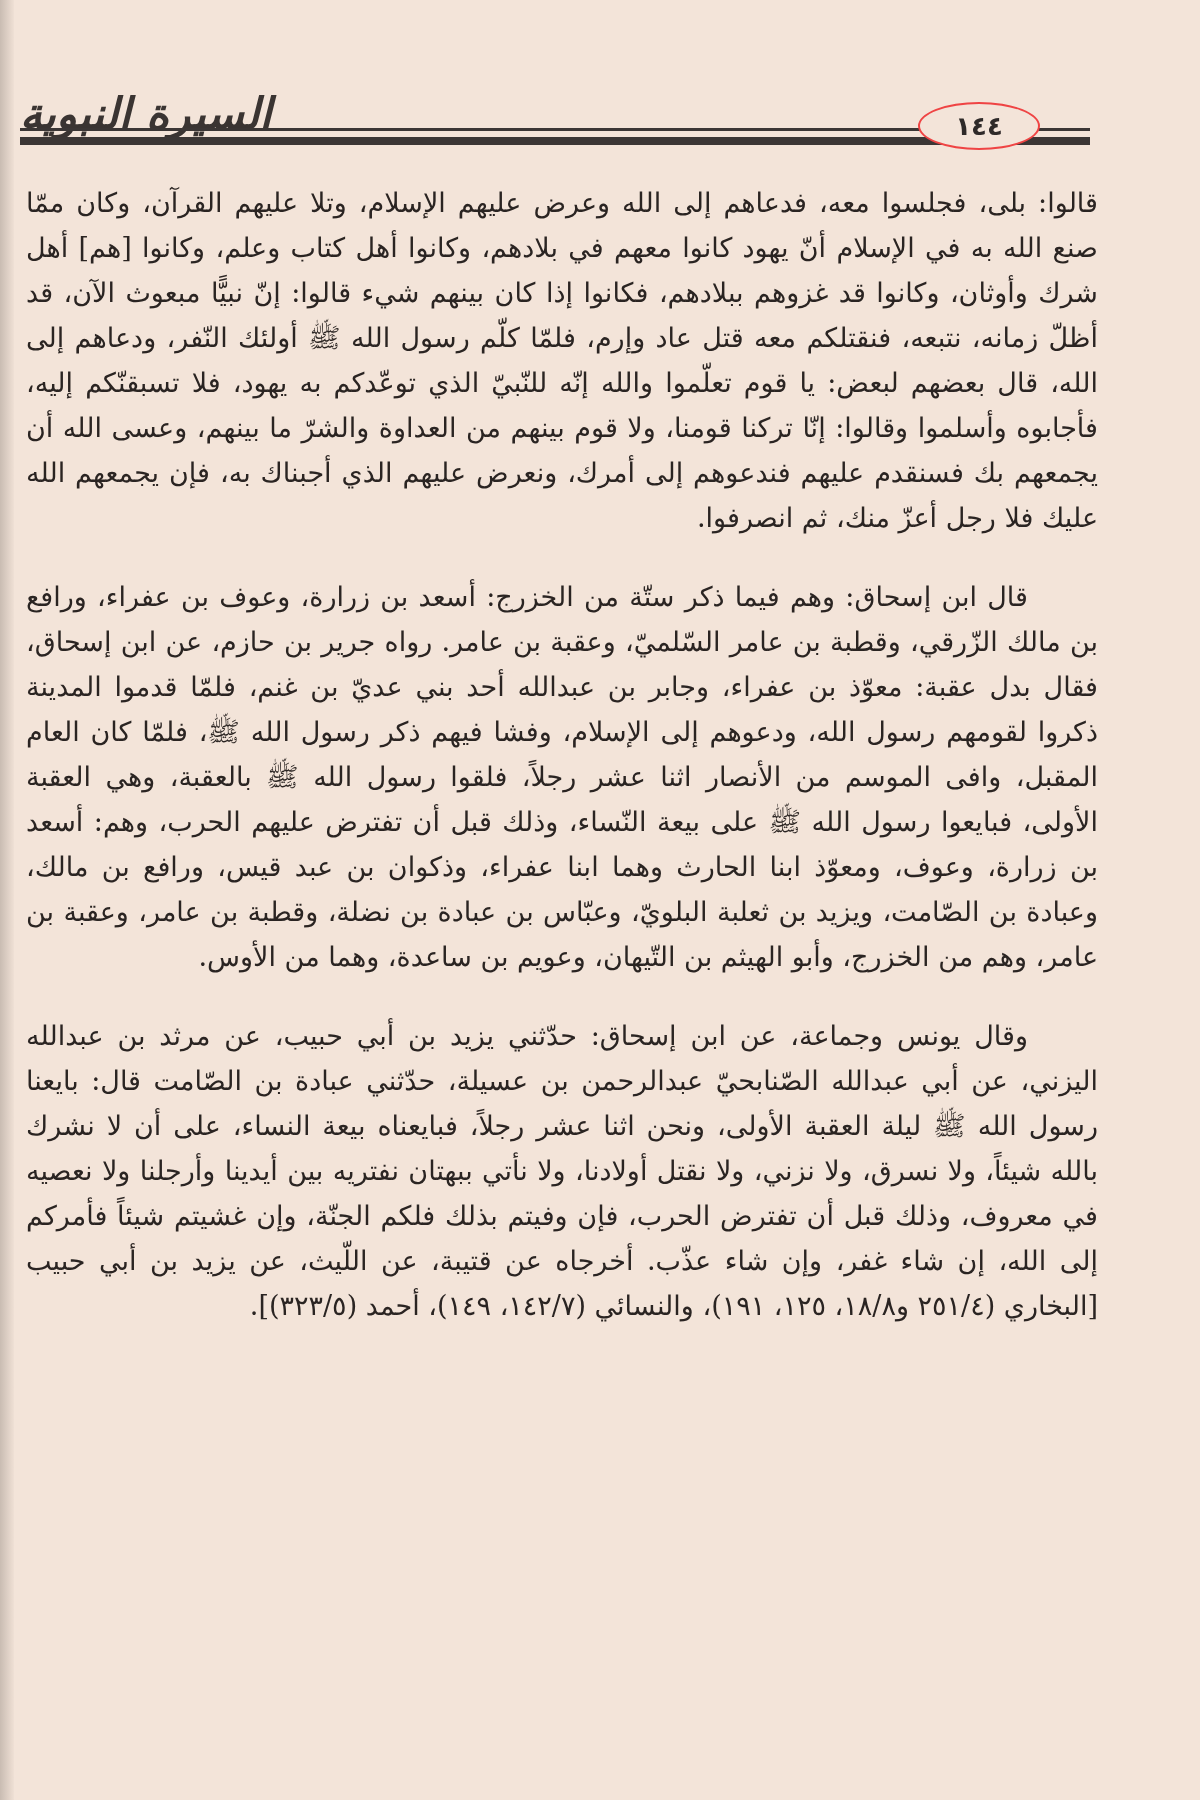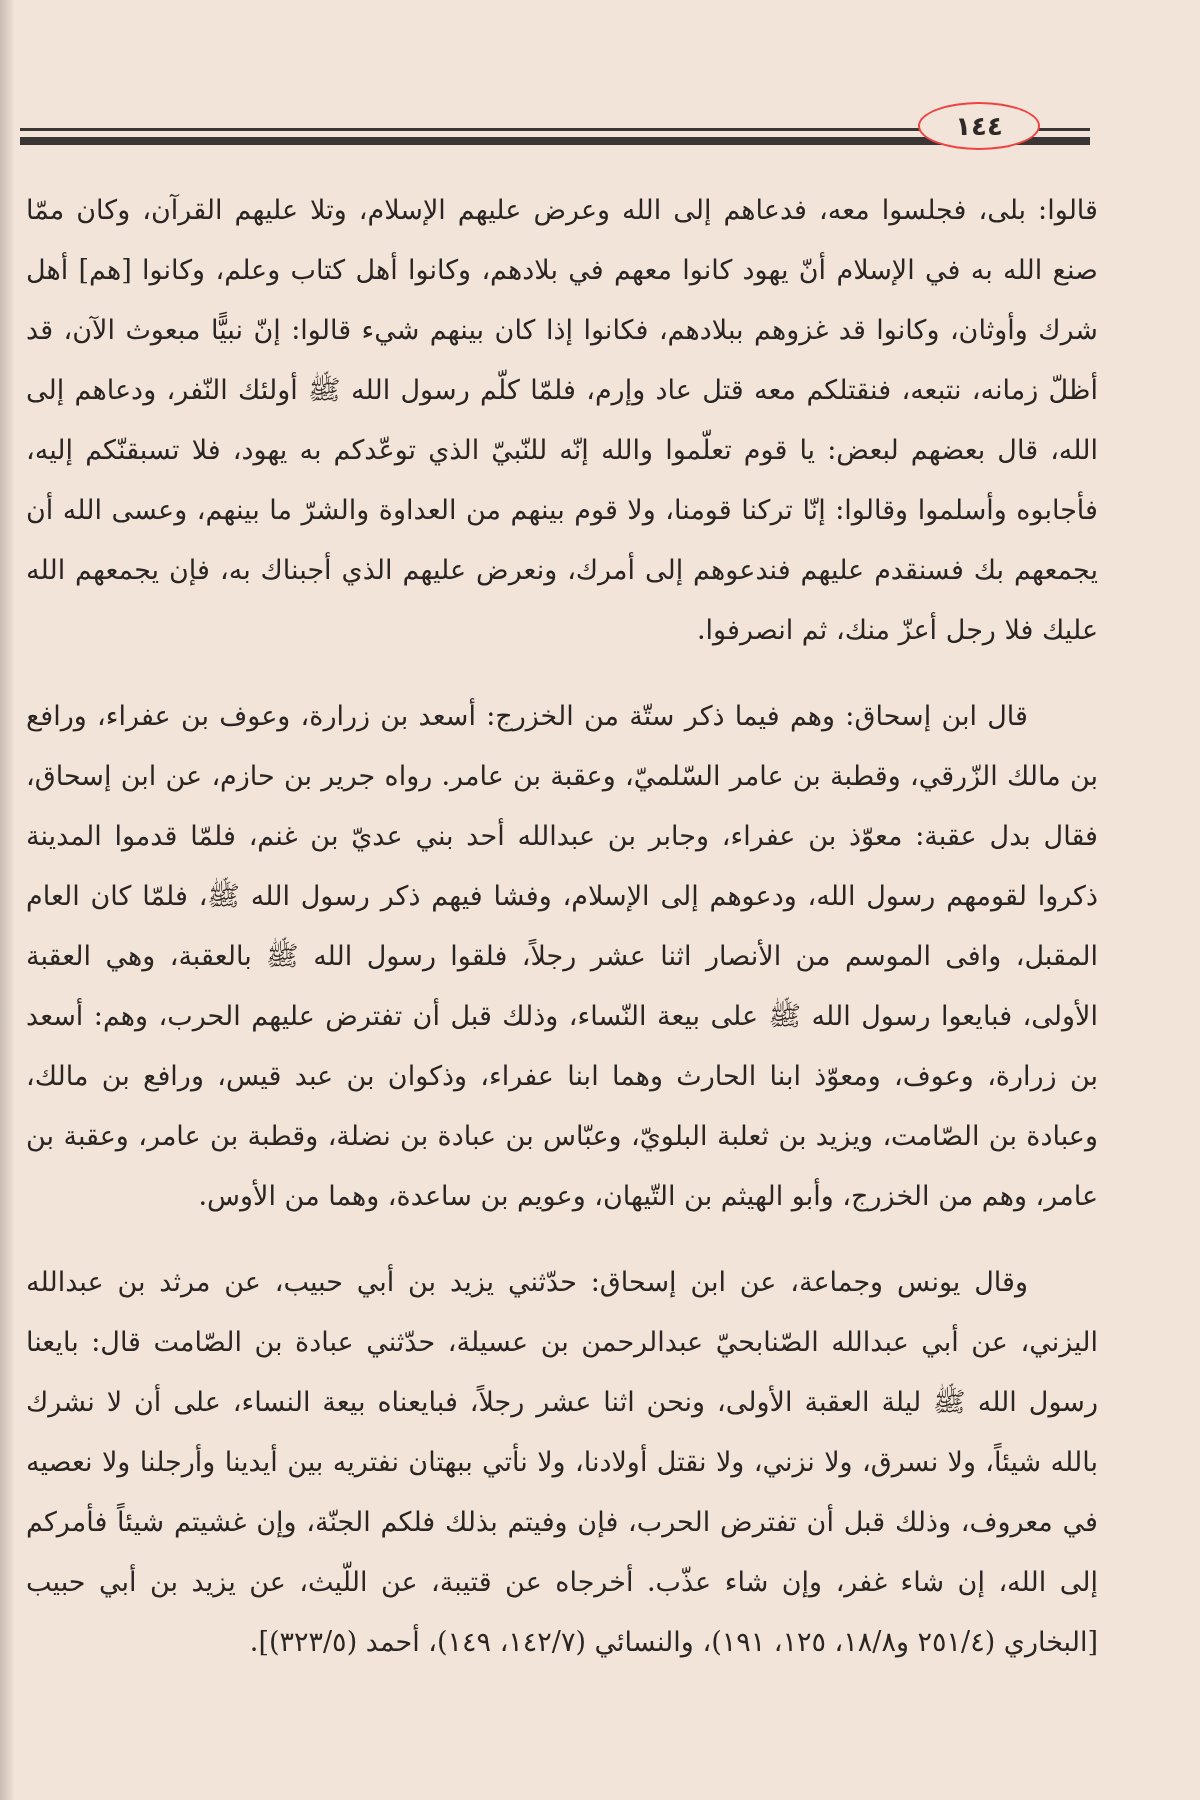--- a/index.html
+++ b/index.html
@@ -33,32 +33,33 @@
     position:absolute; left:918px; top:22px; width:118px; height:44px;
     border:2px solid #ef4444; border-radius:50%;
     background:#f3e4d9;
     display:flex; align-items:center; justify-content:center;
     font-size:26px; font-weight:bold; color:#2f2a29;
     font-family:"DejaVu Sans", sans-serif;
   }
   .body-text {
     position:absolute; left:26px; top:180px; width:1072px;
     direction:rtl; text-align:justify; text-align-last:right;
-    font-size:27px; line-height:60px;
+    font-size:27px; line-height:45px;
   }
   .para { margin:0; }
   .para.indent { text-indent:70px; }
-  .para + .para { margin-top:26px; }
+  .para + .para { margin-top:34px; }
 </style>
 </head>
 <body>
 
 <div class="page-shade"></div>
 
 <div class="header">
+  <div class="running-title">السيرة النبوية</div>
   <div class="rule-thin"></div>
   <div class="rule-thick"></div>
   <div class="page-number">١٤٤</div>
 </div>
 
 <div class="body-text">
   <p class="para">قالوا: بلى، فجلسوا معه، فدعاهم إلى الله وعرض عليهم الإسلام، وتلا عليهم القرآن، وكان ممّا صنع الله به في الإسلام أنّ يهود كانوا معهم في بلادهم، وكانوا أهل كتاب وعلم، وكانوا [هم] أهل شرك وأوثان، وكانوا قد غزوهم ببلادهم، فكانوا إذا كان بينهم شيء قالوا: إنّ نبيًّا مبعوث الآن، قد أظلّ زمانه، نتبعه، فنقتلكم معه قتل عاد وإرم، فلمّا كلّم رسول الله ﷺ أولئك النّفر، ودعاهم إلى الله، قال بعضهم لبعض: يا قوم تعلّموا والله إنّه للنّبيّ الذي توعّدكم به يهود، فلا تسبقنّكم إليه، فأجابوه وأسلموا وقالوا: إنّا تركنا قومنا، ولا قوم بينهم من العداوة والشرّ ما بينهم، وعسى الله أن يجمعهم بك فسنقدم عليهم فندعوهم إلى أمرك، ونعرض عليهم الذي أجبناك به، فإن يجمعهم الله عليك فلا رجل أعزّ منك، ثم انصرفوا.</p>
   <p class="para indent">قال ابن إسحاق: وهم فيما ذكر ستّة من الخزرج: أسعد بن زرارة، وعوف بن عفراء، ورافع بن مالك الزّرقي، وقطبة بن عامر السّلميّ، وعقبة بن عامر. رواه جرير بن حازم، عن ابن إسحاق، فقال بدل عقبة: معوّذ بن عفراء، وجابر بن عبدالله أحد بني عديّ بن غنم، فلمّا قدموا المدينة ذكروا لقومهم رسول الله، ودعوهم إلى الإسلام، وفشا فيهم ذكر رسول الله ﷺ، فلمّا كان العام المقبل، وافى الموسم من الأنصار اثنا عشر رجلاً، فلقوا رسول الله ﷺ بالعقبة، وهي العقبة الأولى، فبايعوا رسول الله ﷺ على بيعة النّساء، وذلك قبل أن تفترض عليهم الحرب، وهم: أسعد بن زرارة، وعوف، ومعوّذ ابنا الحارث وهما ابنا عفراء، وذكوان بن عبد قيس، ورافع بن مالك، وعبادة بن الصّامت، ويزيد بن ثعلبة البلويّ، وعبّاس بن عبادة بن نضلة، وقطبة بن عامر، وعقبة بن عامر، وهم من الخزرج، وأبو الهيثم بن التّيهان، وعويم بن ساعدة، وهما من الأوس.</p>
   <p class="para indent">وقال يونس وجماعة، عن ابن إسحاق: حدّثني يزيد بن أبي حبيب، عن مرثد بن عبدالله اليزني، عن أبي عبدالله الصّنابحيّ عبدالرحمن بن عسيلة، حدّثني عبادة بن الصّامت قال: بايعنا رسول الله ﷺ ليلة العقبة الأولى، ونحن اثنا عشر رجلاً، فبايعناه بيعة النساء، على أن لا نشرك بالله شيئاً، ولا نسرق، ولا نزني، ولا نقتل أولادنا، ولا نأتي ببهتان نفتريه بين أيدينا وأرجلنا ولا نعصيه في معروف، وذلك قبل أن تفترض الحرب، فإن وفيتم بذلك فلكم الجنّة، وإن غشيتم شيئاً فأمركم إلى الله، إن شاء غفر، وإن شاء عذّب. أخرجاه عن قتيبة، عن اللّيث، عن يزيد بن أبي حبيب [البخاري (٢٥١/٤ و١٨/٨، ١٢٥، ١٩١)، والنسائي (١٤٢/٧، ١٤٩)، أحمد (٣٢٣/٥)].</p>
 </div>

